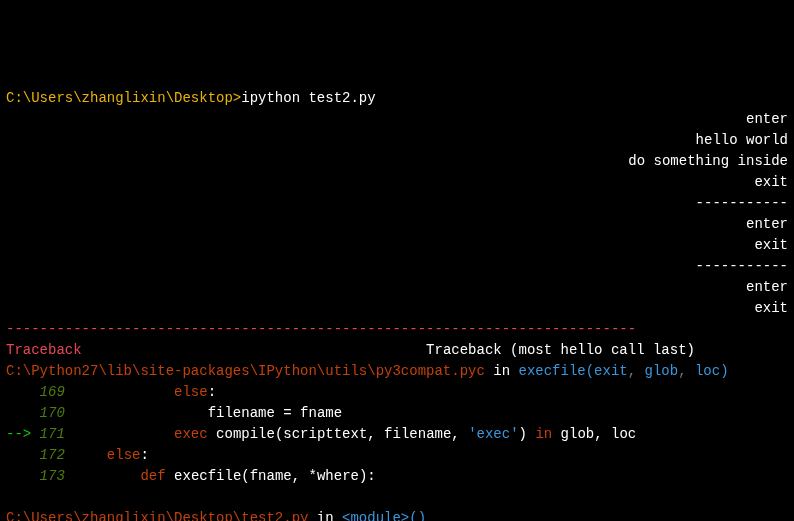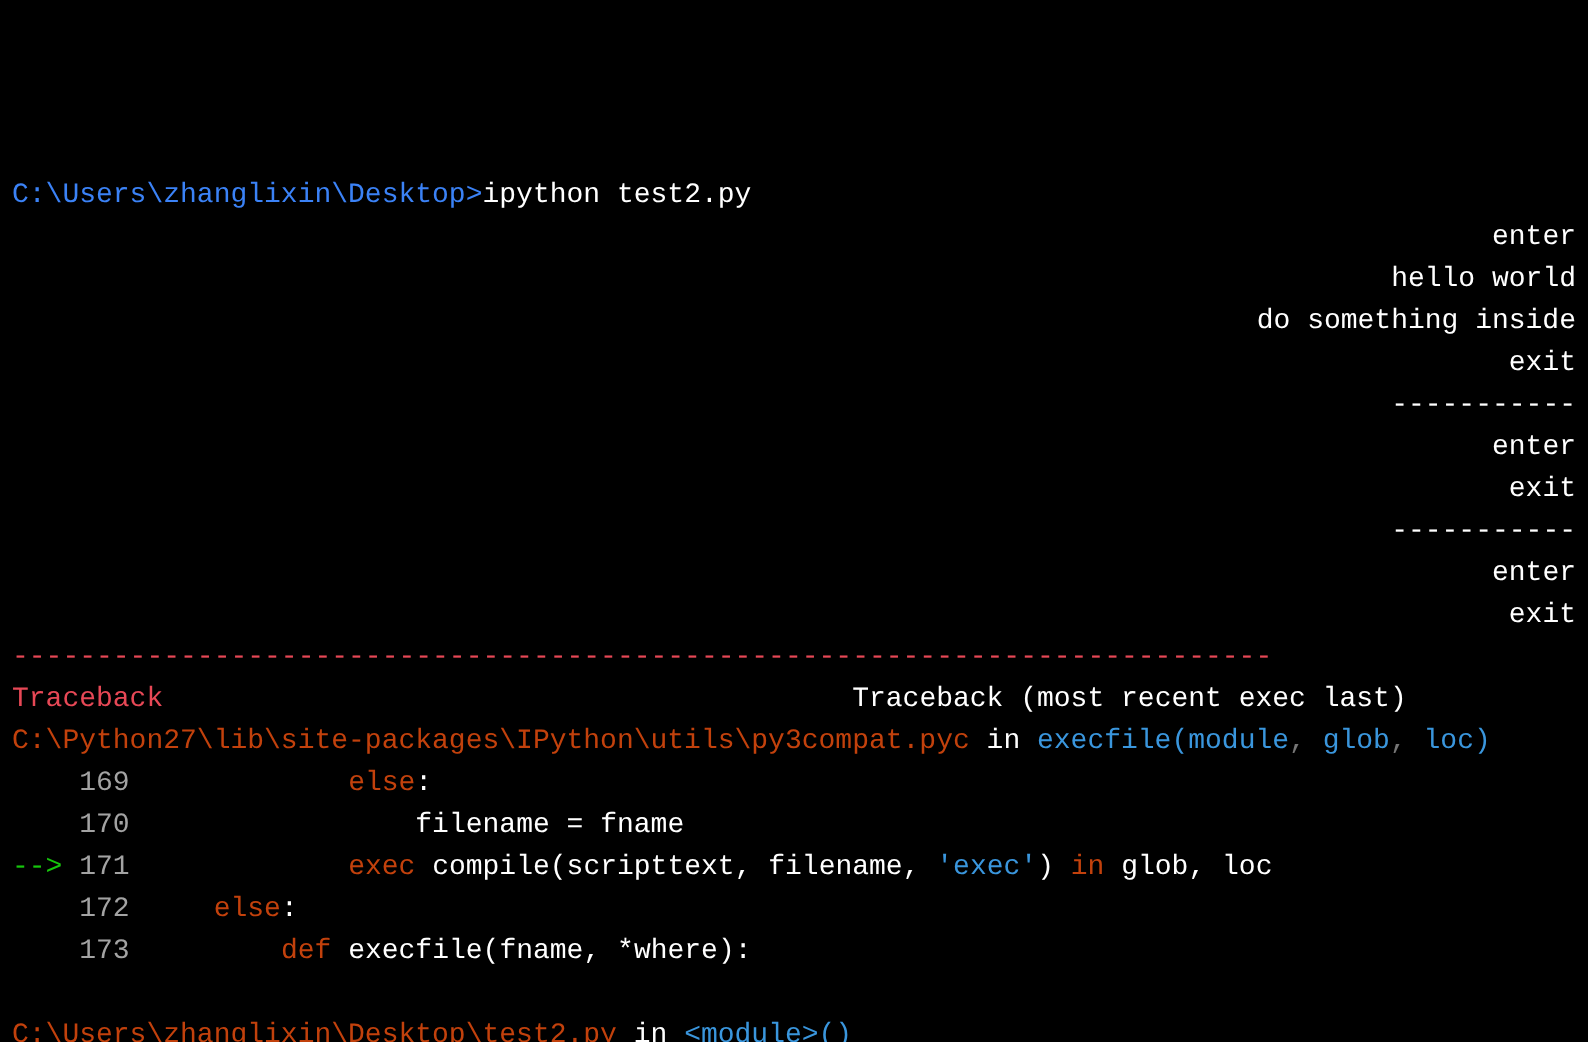--- a/index.html
+++ b/index.html
@@ -12,39 +12,39 @@
       color: #fff;
       font-family: "Consolas", "Courier New", monospace;
       font-size: 14px;
       line-height: 1.5;
       padding: 4px 6px;
       width: 794px;
       height: 521px;
       overflow: hidden;
       white-space: pre;
     }
-    .prompt { color: #3b82f6; margin-top: 44px; }
+    .prompt { color: #eab308; margin-top: 44px; }
     .white { color: #fff; text-align: right; }
     .red { color: #e74856; }
     .green { color: #c2410c; }
     .cyan { color: #3a96dd; }
     .dim-gray { color: #767676; }
-    .lineno { color: #a3a3a3; display:inline-block; width:70px; text-align:left;}
+    .lineno { color: #4d7c0f; display:inline-block; width:70px; text-align:left;font-style:italic;}
     .arrow { color: #16c60c; }
     .tb-line { display:block; }
   </style>
 </head>
 <body>
 
 
 
 <div><span><span class="prompt">C:\Users\zhanglixin\Desktop&gt;</span><span class="white">ipython test2.py</span></span>
 <div><span class="white tb-line">enter</span><span class="white tb-line">hello world</span><span class="white tb-line">do something inside</span><span class="white tb-line">exit</span><span class="white tb-line">-----------</span><span class="white tb-line">enter</span><span class="white tb-line">exit</span><span class="white tb-line">-----------</span><span class="white tb-line">enter</span><span class="white tb-line">exit</span></div><span class="red">---------------------------------------------------------------------------</span>
-<span><span class="red">Traceback</span><span>                                         </span><span class="white">Traceback (most recent exec last)</span></span>
-<span><span class="green">C:\Python27\lib\site-packages\IPython\utils\py3compat.pyc</span><span class="white"> in </span><span class="cyan">execfile</span><span class="cyan">(module</span><span class="dim-gray">, </span><span class="cyan">glob</span><span class="dim-gray">, </span><span class="cyan">loc</span><span class="cyan">)</span></span>
+<span><span class="red">Traceback</span><span>                                         </span><span class="white">Traceback (most hello call last)</span></span>
+<span><span class="green">C:\Python27\lib\site-packages\IPython\utils\py3compat.pyc</span><span class="white"> in </span><span class="cyan">execfile</span><span class="cyan">(exit</span><span class="dim-gray">, </span><span class="cyan">glob</span><span class="dim-gray">, </span><span class="cyan">loc</span><span class="cyan">)</span></span>
 <div><span class="tb-line"><span class="arrow green">    </span><span class="lineno" style="width:auto">169</span><span> </span><span class="white">            </span><span class="green">else</span><span class="white">:</span></span><span class="tb-line"><span class="arrow green">    </span><span class="lineno" style="width:auto">170</span><span> </span><span class="white">                filename </span><span class="white">=</span><span class="white"> fname</span></span><span class="tb-line"><span class="arrow green">--&gt; </span><span class="lineno" style="width:auto">171</span><span> </span><span class="white">            </span><span class="green">exec</span><span class="white"> compile</span><span class="white">(</span><span class="white">scripttext</span><span class="white">,</span><span class="white"> filename</span><span class="white">,</span><span class="white"> </span><span class="cyan">'exec'</span><span class="white">)</span><span class="white"> </span><span class="green">in</span><span class="white"> glob</span><span class="white">,</span><span class="white"> loc</span></span><span class="tb-line"><span class="arrow green">    </span><span class="lineno" style="width:auto">172</span><span> </span><span class="white">    </span><span class="green">else</span><span class="white">:</span></span><span class="tb-line"><span class="arrow green">    </span><span class="lineno" style="width:auto">173</span><span> </span><span class="white">        </span><span class="green">def</span><span class="white"> execfile</span><span class="white">(</span><span class="white">fname</span><span class="white">,</span><span class="white"> </span><span class="white">*</span><span class="white">where</span><span class="white">)</span><span class="white">:</span></span></div>
 <span><span class="green">C:\Users\zhanglixin\Desktop\test2.py</span><span class="white"> in </span><span class="cyan">&lt;module&gt;</span><span class="cyan">()</span></span>
 
 
 </div>
 
 
 
 
 </body></html>

